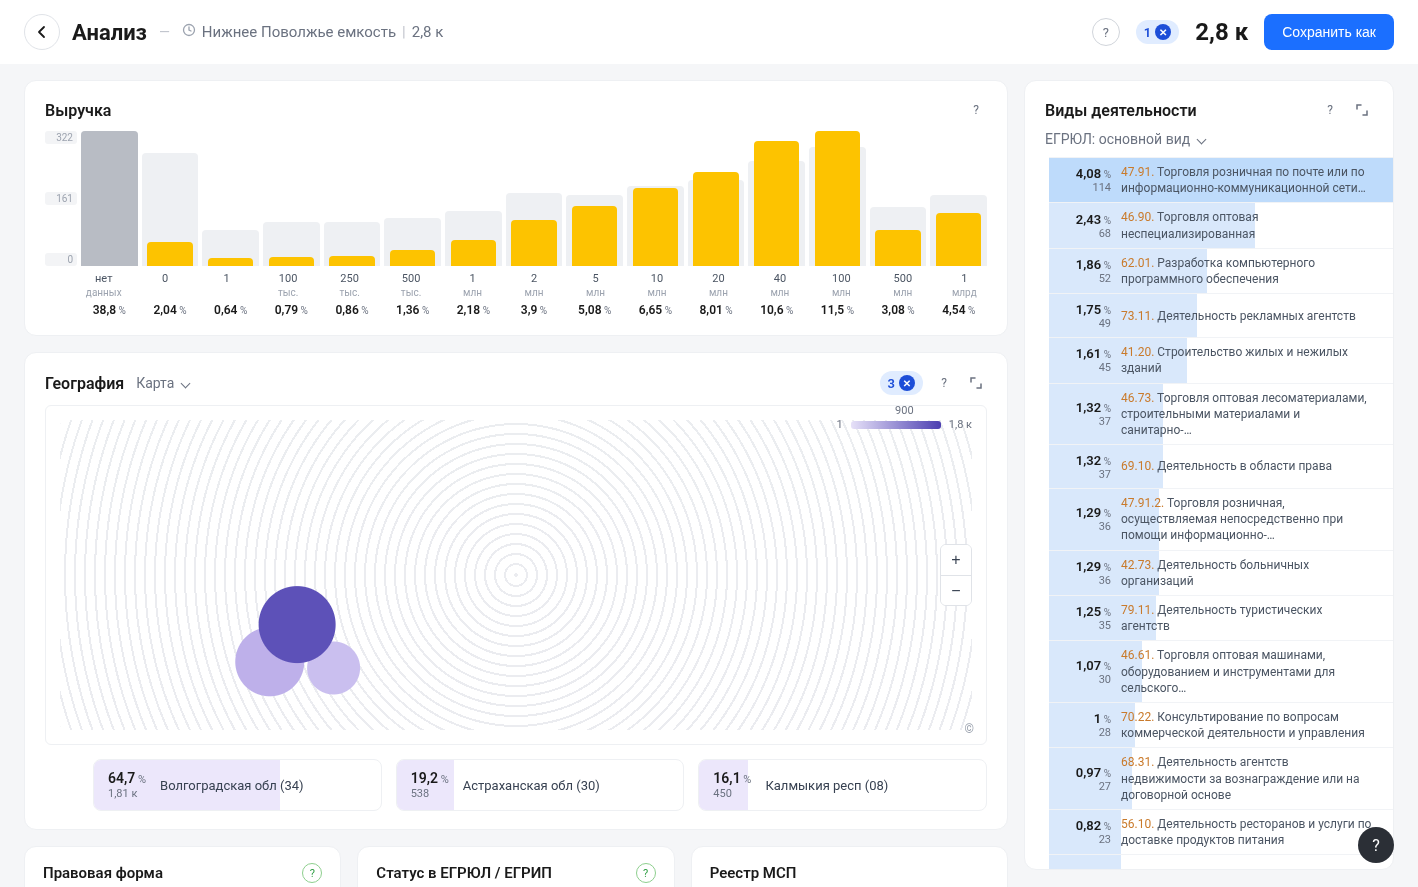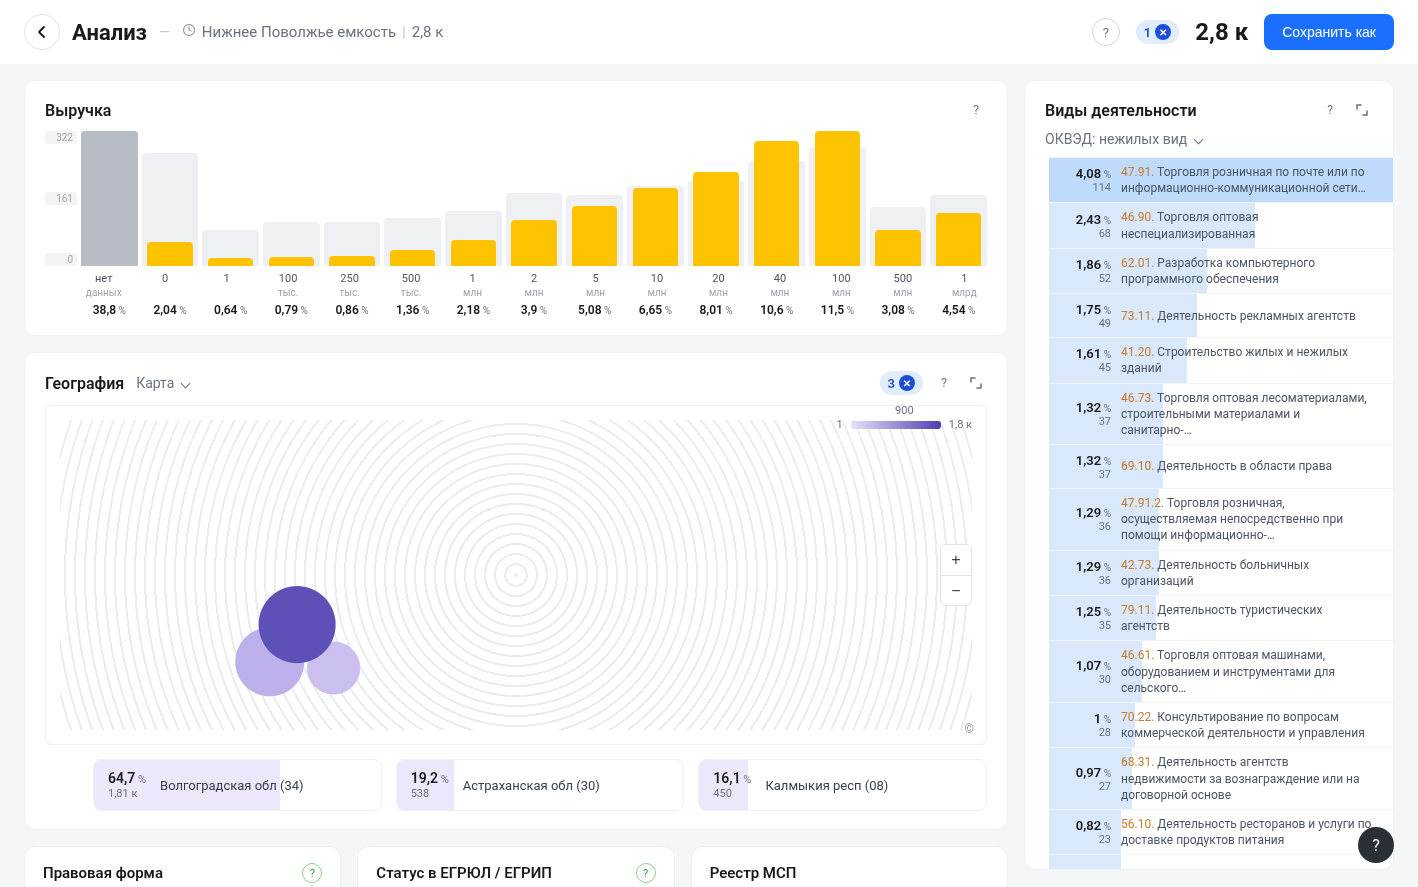--- a/index.html
+++ b/index.html
@@ -376,21 +376,21 @@
           <div class="help-icon-btn" style="width:22px;height:22px;font-size:12px;border:none;">?</div>
           <div class="icon-btn-sm">
             <svg width="14" height="14" viewBox="0 0 14 14">
                 <path d="M2 6V2h4M12 8v4H8" stroke="#6b7280" stroke-width="1.5" fill="none" stroke-linecap="round"></path>
               </svg>
           </div>
         </div>
       </div>
       <div class="card-subhead">
         <div class="card-sub-select chev-down">
-          <span>ОКВЭД: нежилых вид</span>
+          <span>ЕГРЮЛ: основной вид</span>
         </div>
       </div>
       <div class="act-list" id="act-list">
           <div class="act-row">
             <div class="act-row-bar" style="width:100%"></div>
             <div class="act-left">
               <div class="act-pct">4,08<span class="unit"> %</span></div>
               <div class="act-count">114</div>
             </div>
             <div class="act-text"><span class="act-code">47.91.</span> <span class="act-desc">Торговля розничная по почте или по информационно-коммуникационной сети…</span></div>

